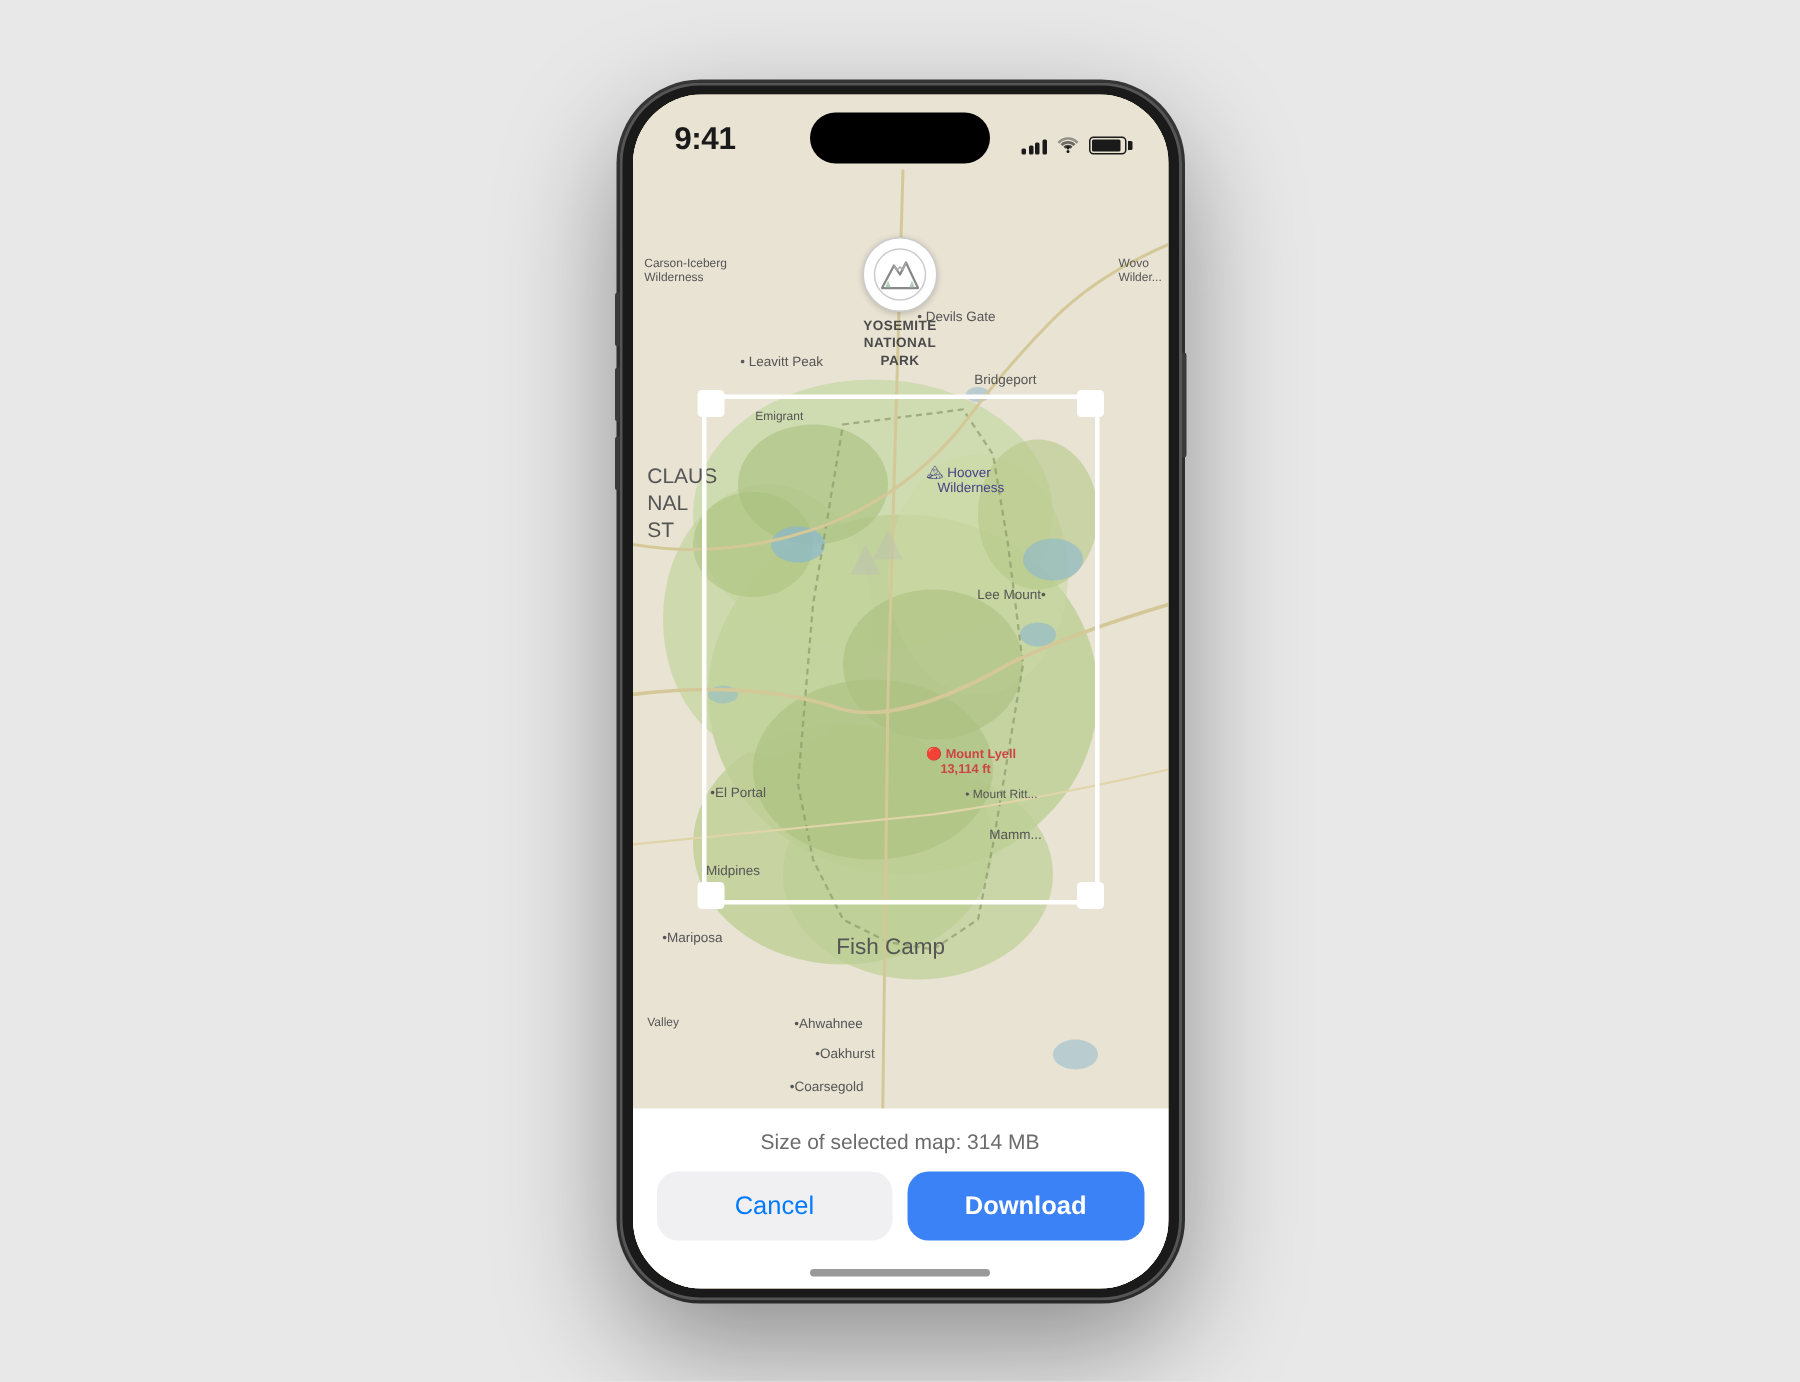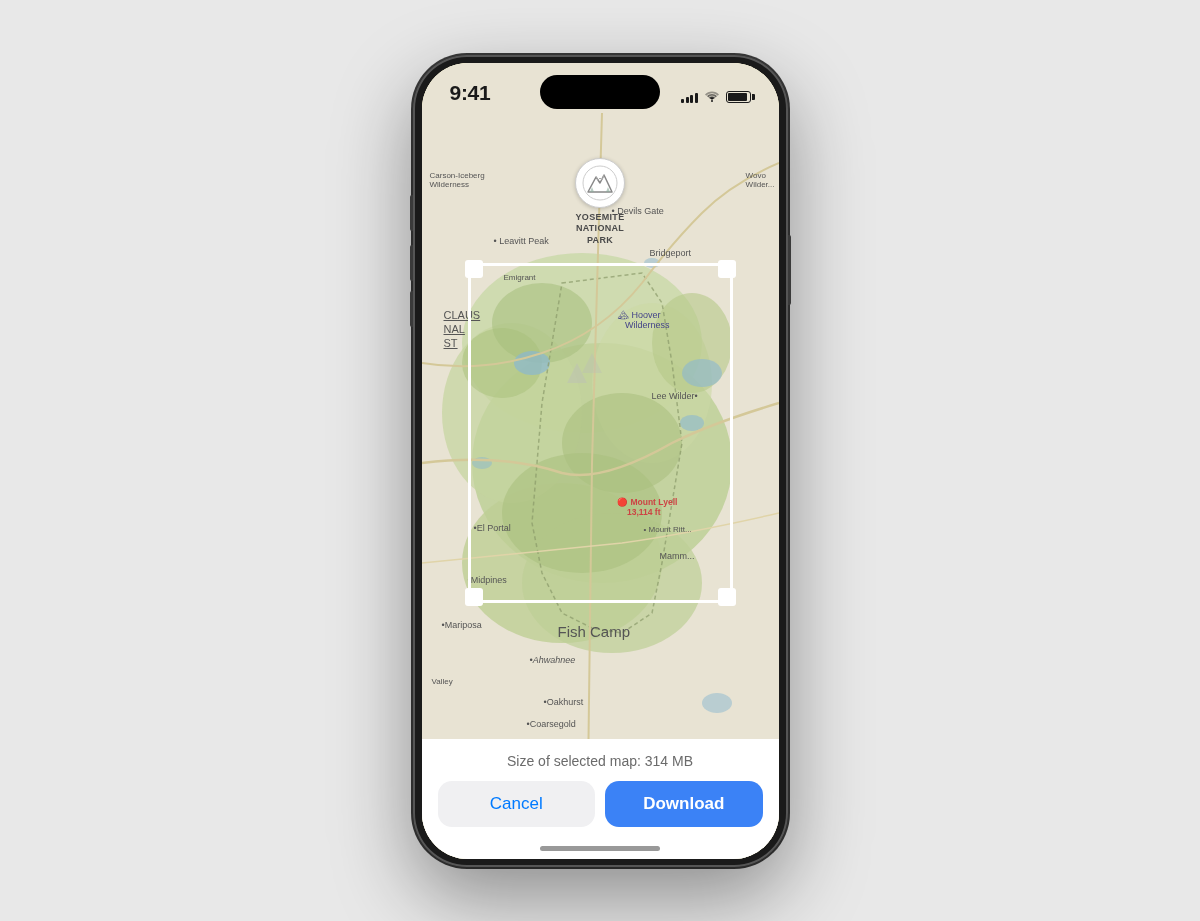--- a/index.html
+++ b/index.html
@@ -359,32 +359,32 @@
         <path d="M145,320 L155,300 L165,320 Z" fill="#bbb" opacity="0.4"></path>
         <path d="M160,310 L170,290 L180,310 Z" fill="#bbb" opacity="0.3"></path>
       </svg>
 
       <div class="map-label" style="left:8px; top:108px; font-size:8px; color:#555;">Carson-Iceberg<br>Wilderness</div>
       <div class="map-label" style="right:4px; top:108px; font-size:8px; color:#555;">Wovo<br>Wilder...</div>
       <div class="map-label" style="left:190px; top:143px; font-size:9px;">• Devils Gate</div>
       <div class="map-label" style="left:72px; top:173px; font-size:9px;">• Leavitt Peak</div>
       <div class="map-label" style="left:228px; top:185px; font-size:9px;">Bridgeport</div>
       <div class="map-label" style="left:82px; top:210px; font-size:8px;">Emigrant</div>
-      <div class="map-label" style="left:22px; top:245px; font-size:11px; color:#555; line-height:1.3;text-decoration:underline;">CLAUS<br>NAL<br>ST</div>
+      <div class="map-label" style="left:10px; top:245px; font-size:14px; color:#555; line-height:1.3;">CLAUS<br>NAL<br>ST</div>
       <div class="map-label" style="left:196px; top:247px; font-size:9px; color:#448;">🏔 Hoover<br>&nbsp;&nbsp;&nbsp;Wilderness</div>
-      <div class="map-label" style="left:230px; top:328px; font-size:9px;">Lee Wilder•</div>
+      <div class="map-label" style="left:230px; top:328px; font-size:9px;">Lee Mount•</div>
       <div class="map-label" style="left:52px; top:460px; font-size:9px;">•El Portal</div>
       <div class="map-label" style="left:46px; top:512px; font-size:9px;">•Midpines</div>
       <div class="map-label" style="left:20px; top:557px; font-size:9px;">•Mariposa</div>
       <div class="map-label" style="left:136px; top:560px; font-size:15px;">Fish Camp</div>
       <div class="map-label map-label-bold" style="left:196px; top:434px; font-size:8.5px; color:#c44;">🔴 Mount Lyell<br>&nbsp;&nbsp;&nbsp;&nbsp;13,114 ft</div>
       <div class="map-label" style="left:222px; top:462px; font-size:8px;">• Mount Ritt...</div>
       <div class="map-label" style="left:238px; top:488px; font-size:9px;">Mamm...</div>
       <div class="map-label" style="left:10px; top:614px; font-size:8px; color:#555;">Valley</div>
-      <div class="map-label" style="left:108px; top:592px; font-size:9px;font-style:italic;">•Ahwahnee</div>
+      <div class="map-label" style="left:108px; top:614px; font-size:9px;">•Ahwahnee</div>
       <div class="map-label" style="left:122px; top:634px; font-size:9px;">•Oakhurst</div>
       <div class="map-label" style="left:105px; top:656px; font-size:9px;">•Coarsegold</div>
       <div class="map-label" style="left:224px; top:686px; font-size:8px; font-weight:600; letter-spacing:0.5px;">SIERRA<br>NATIONAL</div>
     </div>
 
     <div class="selection-box">
 
       <div style="position:fixed;"></div>
       <div class="selection-border"></div>
       <div class="corner corner-tl"></div>

